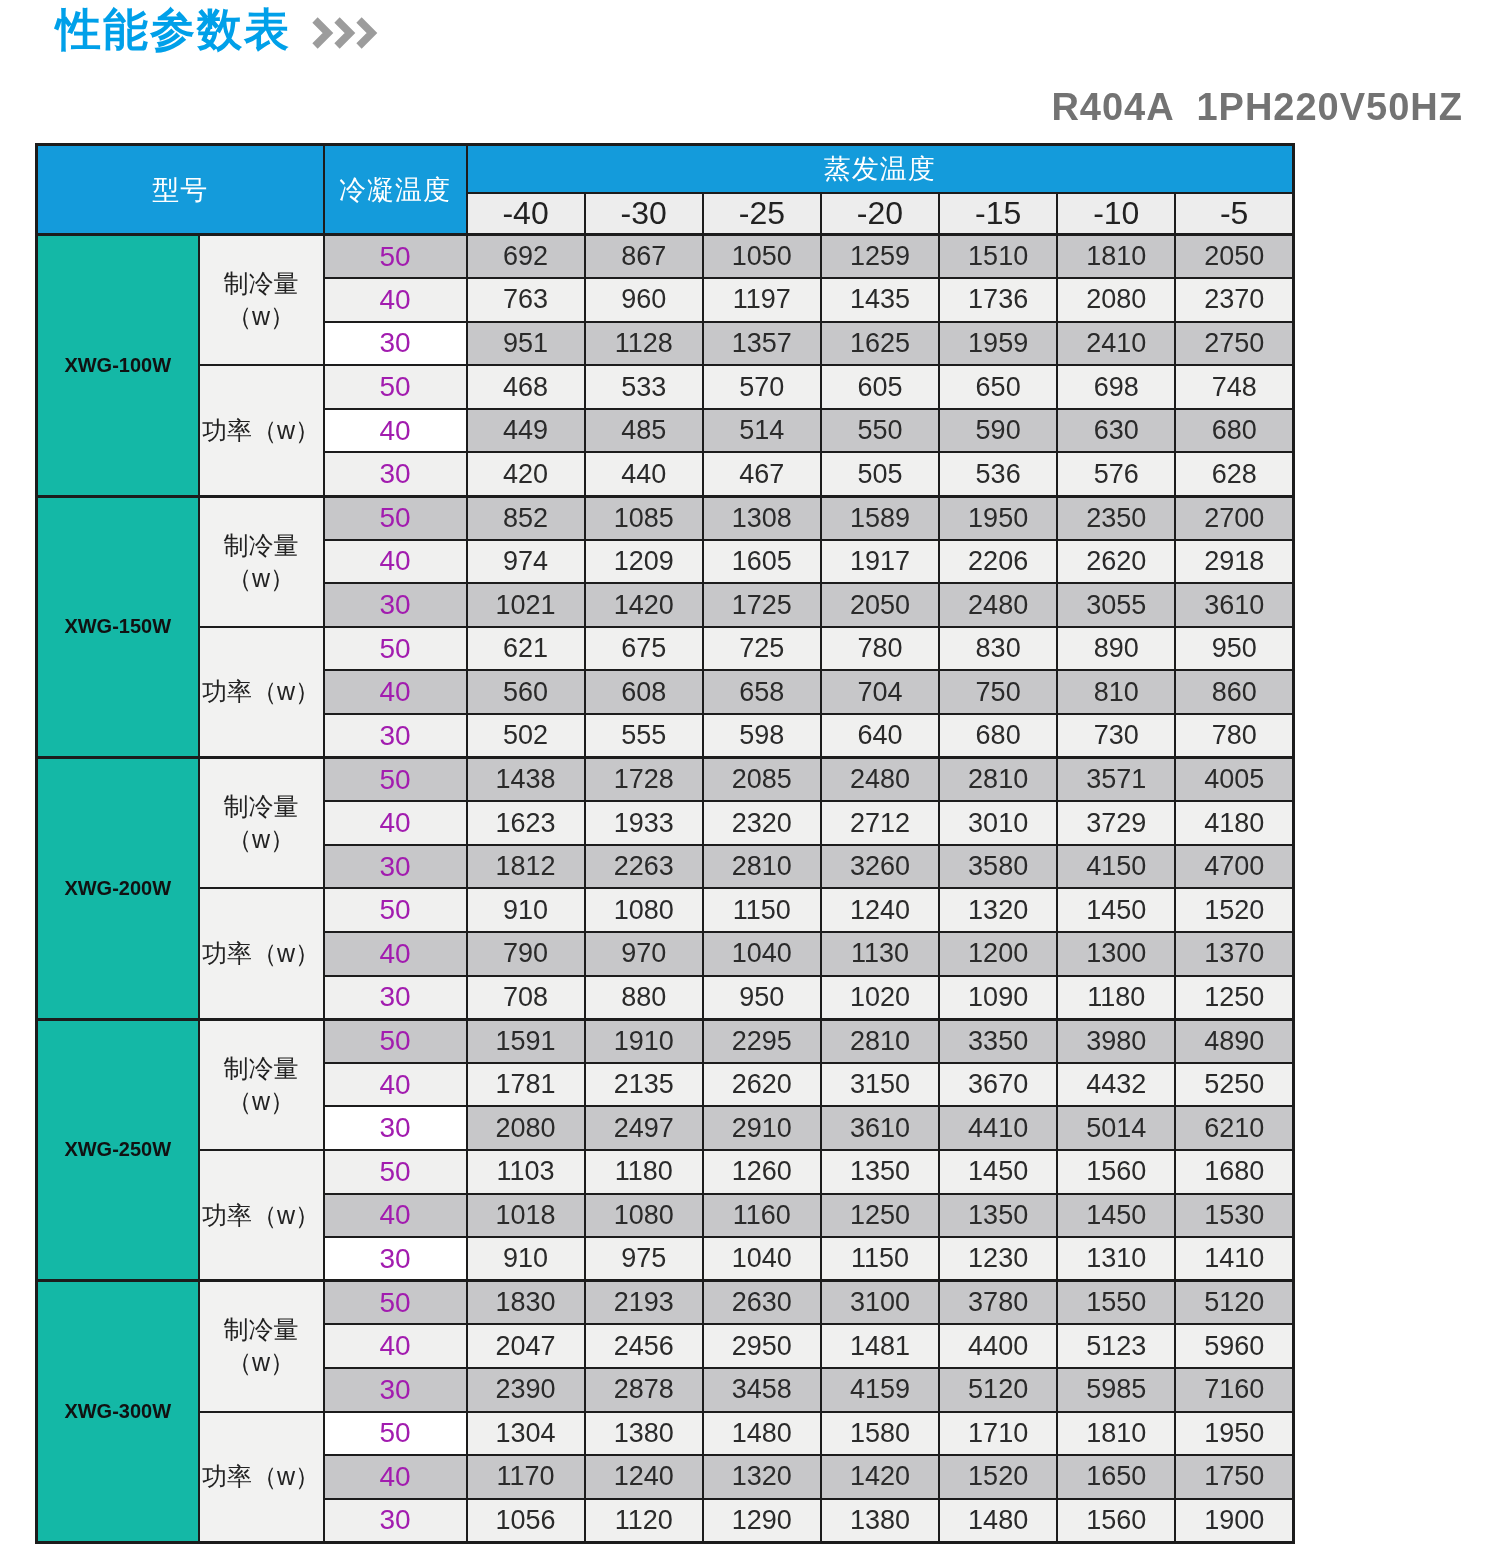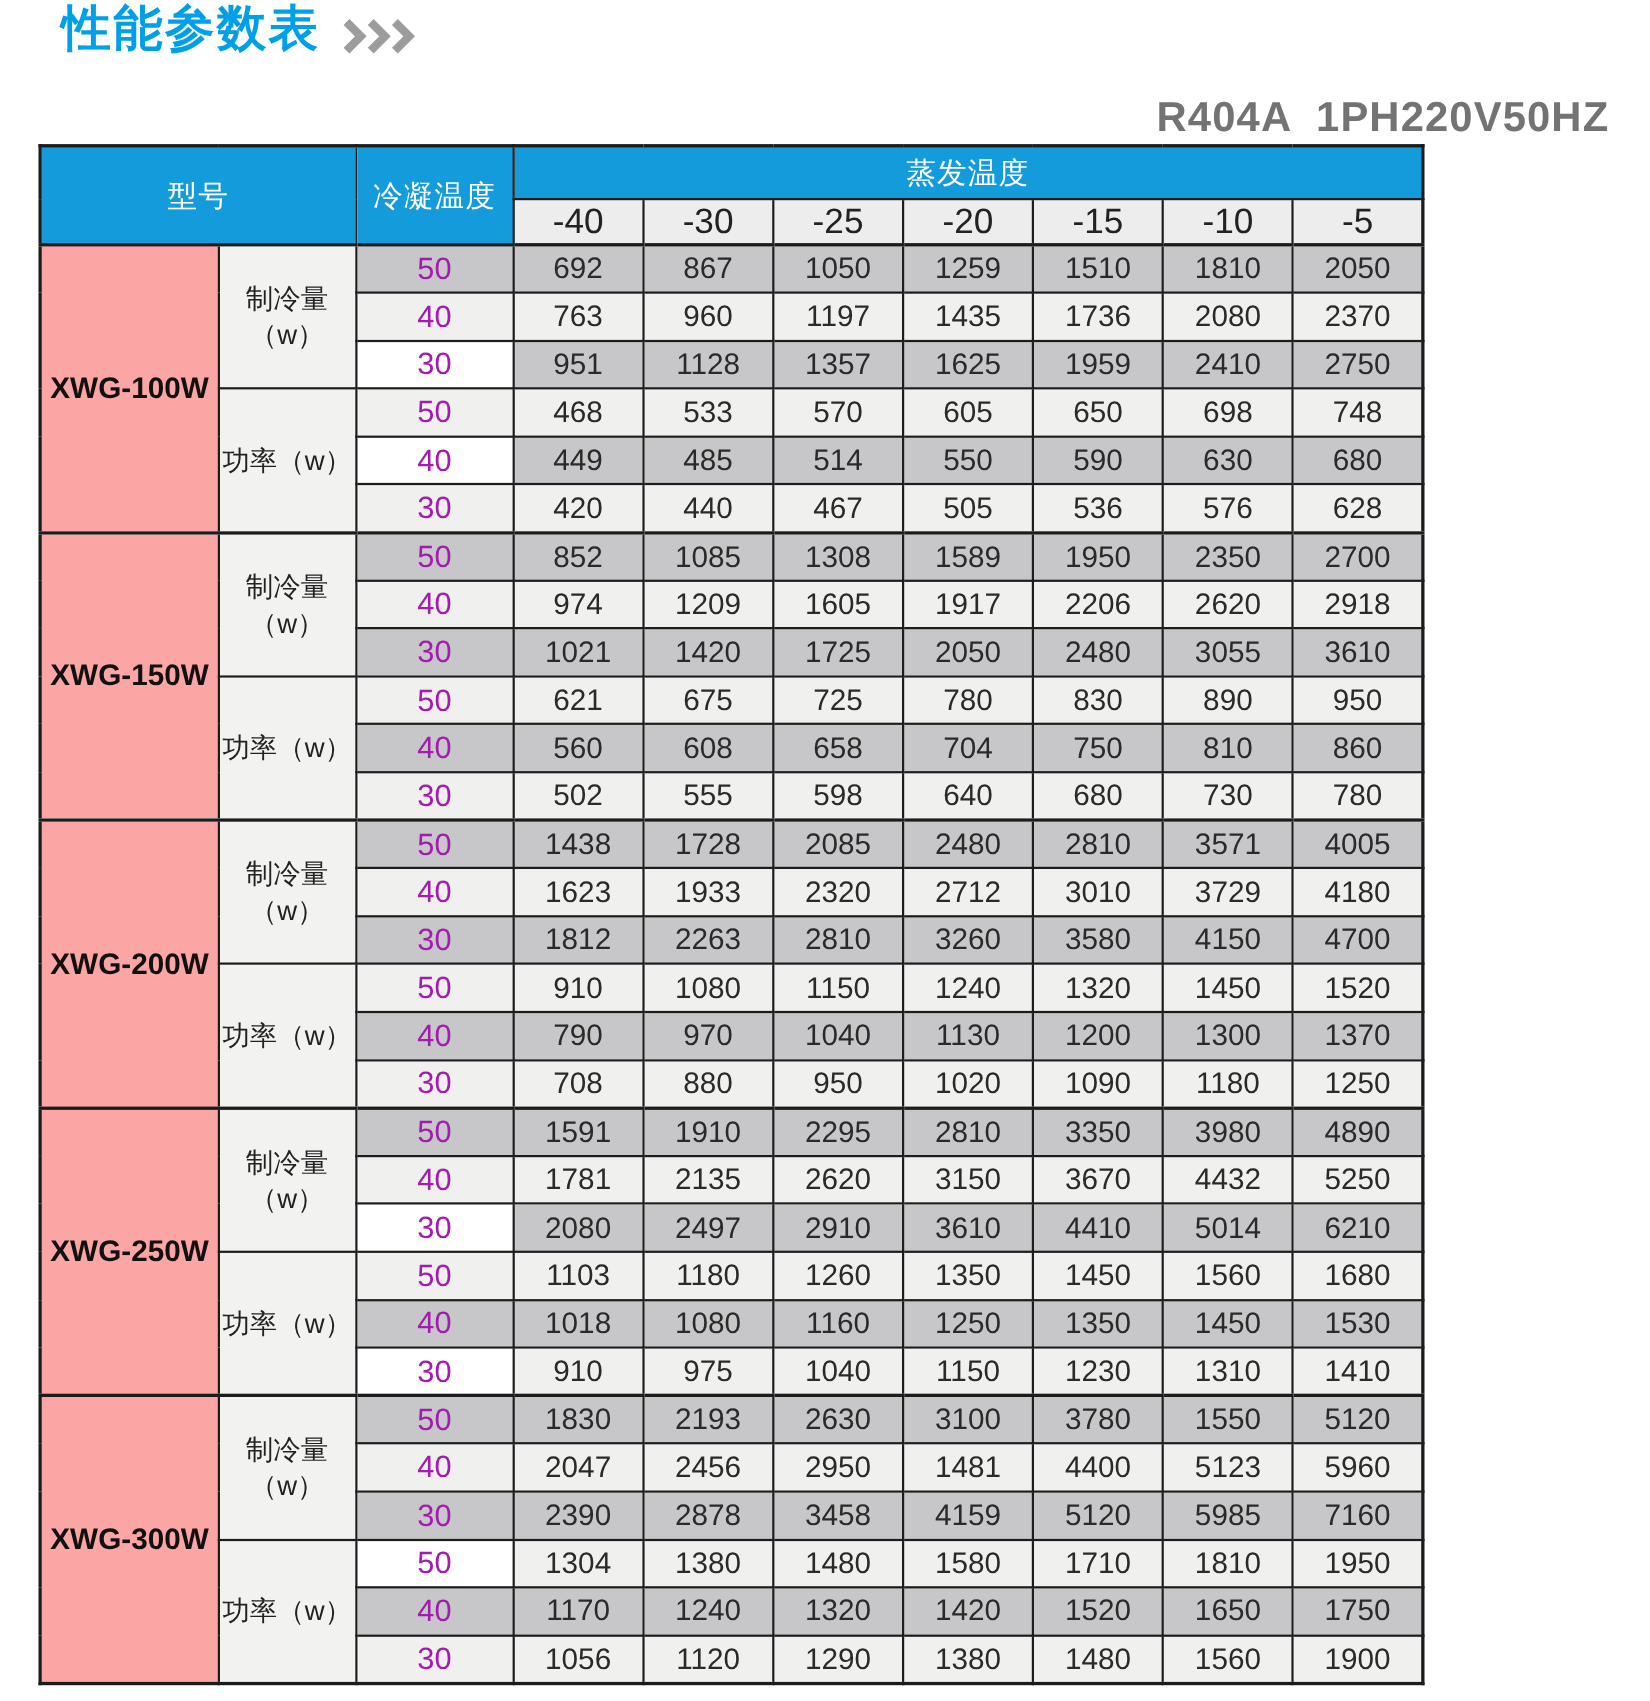--- a/index.html
+++ b/index.html
@@ -16,38 +16,37 @@
     position: absolute; left: 56px; top: 2px;
     display: flex; align-items: center; gap: 20px;
     height: 56px;
   }
   .page-title {
     margin: 0;
     font-size: 45px; line-height: 56px;
     font-weight: bold;
     color: #00a0e9;
     letter-spacing: 2px;
-    font-family: Liberation Mono, monospace;
   }
   .chevrons { display: block; margin-top: 6px; }
 
   
   .spec-line {
     position: absolute; top: 86px; left: 35px;
     width: 1428px;
     text-align: right;
     font-size: 38px; font-weight: bold;
     color: #737373;
     letter-spacing: 1px;
     white-space: pre;
   }
 
   
   table.perf {
-    position: absolute; top: 131px; left: 35px;
+    position: absolute; top: 143px; left: 35px;
     width: 1260px;
     border-collapse: collapse;
     table-layout: fixed;
     border: 3px solid #1c1c1c;
   }
   table.perf th, table.perf td {
     border: 2px solid #1c1c1c;
     text-align: center;
     vertical-align: middle;
     padding: 0;
@@ -64,24 +63,24 @@
     font-size: 27px;
     letter-spacing: 1px;
   }
   .temp-cell {
     background: #ededed;
     color: #222222;
     font-weight: normal;
     font-size: 32px;
   }
   .model-cell {
-    background: #fca5a5;
+    background: #14b8a6;
     color: #111111;
     font-weight: bold;
-    font-size: 27px;
+    font-size: 20px;
   }
   .label-cell {
     background: #f2f2f1;
     color: #222222;
     font-weight: normal;
     font-size: 25px;
   }
   .cond-cell { font-size: 28px; color: #a21caf; }
   .data-cell { font-size: 27px; color: #2a2a2a; }
 

